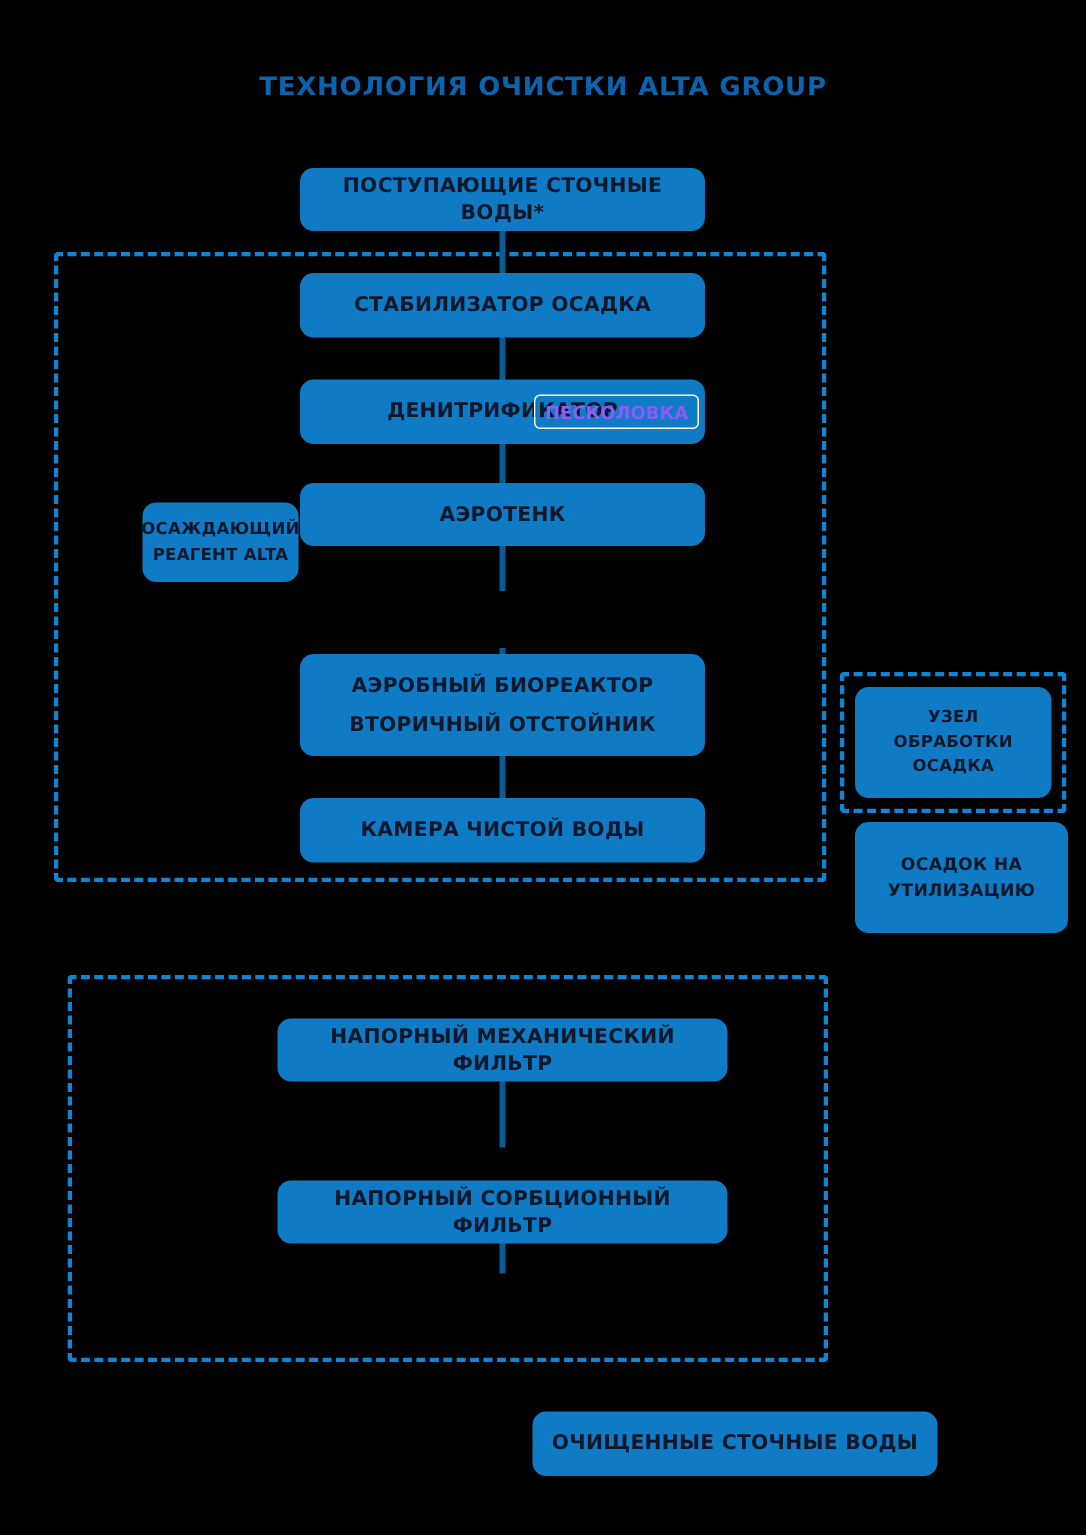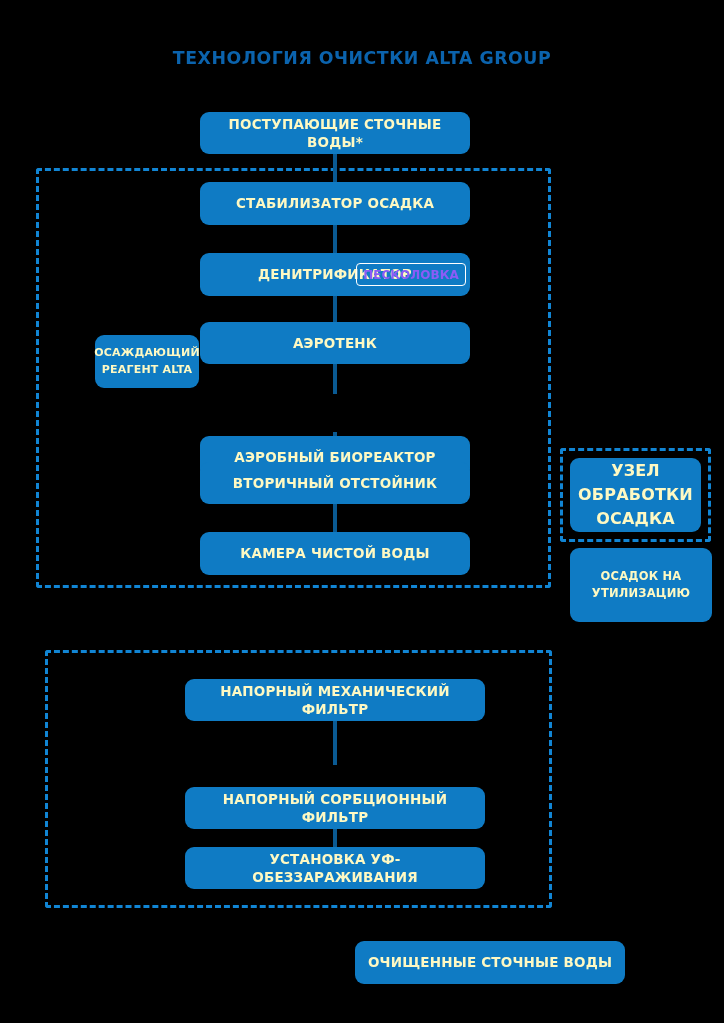--- a/index.html
+++ b/index.html
@@ -47,21 +47,21 @@
   #frame-bio      { left: 36px;  top: 168px; width: 515px; height: 420px; }
   #frame-polish   { left: 45px;  top: 650px; width: 507px; height: 258px; }
   #frame-sludge   { left: 560px; top: 448px; width: 151px; height: 94px; }
 
   
   .node {
     position: absolute;
     box-sizing: border-box;
     background: #0f7bc4;
     border-radius: 9px;
-    color: #fef9c3;
+    color: #0f172a;
     font-family: "DejaVu Sans", sans-serif;
     font-weight: 700;
     font-size: 13.5px;
     letter-spacing: 0.2px;
     display: flex;
     align-items: center;
     justify-content: center;
     text-align: center;
     line-height: 1.35;
     padding: 0 8px;
@@ -84,21 +84,21 @@
 
   #n-effluent     { left: 355px; top: 941px; width: 270px; height: 43px; }
 
   
   #n-reagent {
     left: 95px; top: 335px; width: 104px; height: 53px;
     font-size: 11px; border-radius: 9px;
   }
   #n-sludgeunit {
     left: 570px; top: 458px; width: 131px; height: 74px;
-    font-size: 16px;
+    font-size: 11px;
   }
   #n-sludgeout {
     left: 570px; top: 548px; width: 142px; height: 74px;
     font-size: 11.5px;
   }
 
   
   .chip {
     position: absolute;
     left: 356px;
@@ -176,17 +176,16 @@
   <div class="node two-line" id="n-reagent">ОСАЖДАЮЩИЙ РЕАГЕНТ ALTA</div>
 
   <div class="node two-line" id="n-sludgeunit">УЗЕЛ ОБРАБОТКИ ОСАДКА</div>
 
   <div class="node two-line" id="n-sludgeout">ОСАДОК НА УТИЛИЗАЦИЮ</div>
 
   <div class="node" id="n-mechfilter">НАПОРНЫЙ МЕХАНИЧЕСКИЙ ФИЛЬТР</div>
 
   <div class="node" id="n-sorbfilter">НАПОРНЫЙ СОРБЦИОННЫЙ ФИЛЬТР</div>
 
-  <div class="node" id="n-uv">УСТАНОВКА УФ-ОБЕЗЗАРАЖИВАНИЯ</div>
 
   <div class="node" id="n-effluent">ОЧИЩЕННЫЕ СТОЧНЫЕ ВОДЫ</div>
 
 </div>
 
 </body></html>

